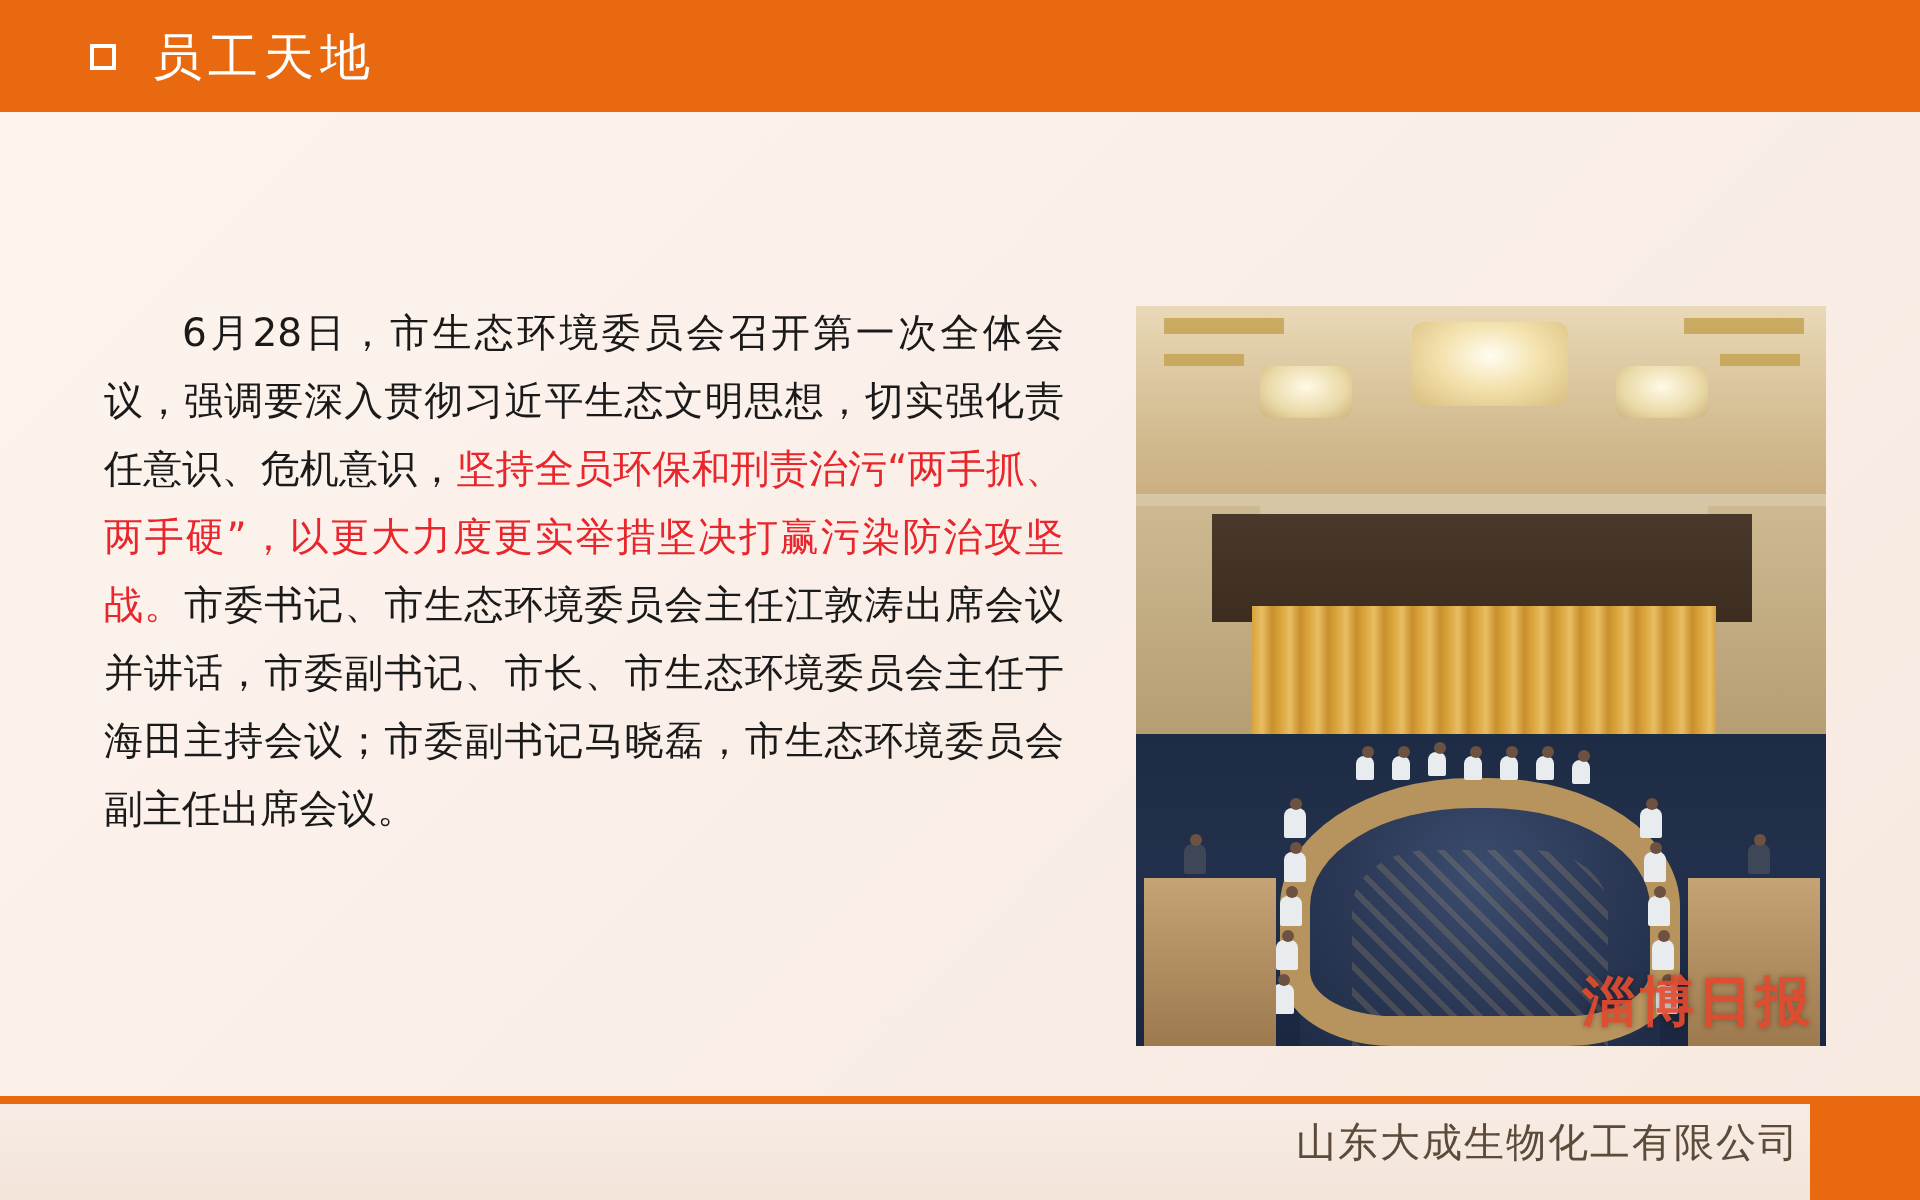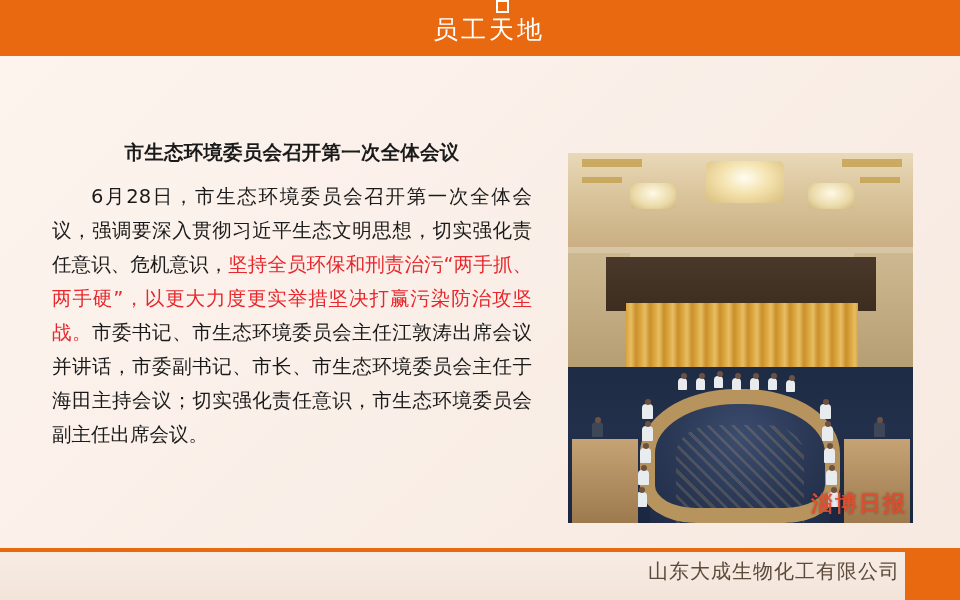--- a/index.html
+++ b/index.html
@@ -24,21 +24,20 @@
   
   .header-bar {
     position: absolute;
     left: 0;
     top: 0;
     width: 960px;
     height: 56px;
     background: #e8690f;
     display: flex;
     align-items: center;
-    flex-direction: column;
   }
   .header-marker {
     width: 13px;
     height: 13px;
     border: 2px solid #ffffff;
     margin-left: 45px;
     box-sizing: border-box;
   }
   .header-title {
     margin-left: 18px;
@@ -224,21 +223,21 @@
   }
   .ph-desk-r {
     position: absolute;
     left: 276px; top: 286px; width: 66px; height: 84px;
     background: linear-gradient(180deg, #c6a374 0%, #9d7a4e 100%);
   }
   .ph-watermark {
     position: absolute;
     right: 6px; bottom: 4px;
     color: #e24a2e;
-    font-size: 22px;
+    font-size: 27px;
     font-weight: bold;
     letter-spacing: 2px;
     font-family: "DejaVu Sans", sans-serif;
     text-shadow: 0 0 3px rgba(0,0,0,.35);
     opacity: .92;
   }
 
   
   .footer-line {
     position: absolute;
@@ -281,24 +280,23 @@
 
   <div class="header-bar">
     <span class="header-marker"></span>
     <span class="header-title">员工天地</span>
   </div>
 
   <div class="content">
 
     <div class="text-col">
       <div class="headline">
-        <div>市生态环境委员会召开第一次全体会议</div>
       </div>
 
-      <p class="paragraph"><span>6月28日，市生态环境委员会召开第一次全体会议，强调要深入贯彻习近平生态文明思想，切实强化责任意识、危机意识，</span><span class="hl">坚持全员环保和刑责治污“两手抓、两手硬”，以更大力度更实举措坚决打赢污染防治攻坚战。</span><span>市委书记、市生态环境委员会主任江敦涛出席会议并讲话，市委副书记、市长、市生态环境委员会主任于海田主持会议；切实强化责任意识，市生态环境委员会副主任出席会议。</span></p>
+      <p class="paragraph"><span>6月28日，市生态环境委员会召开第一次全体会议，强调要深入贯彻习近平生态文明思想，切实强化责任意识、危机意识，</span><span class="hl">坚持全员环保和刑责治污“两手抓、两手硬”，以更大力度更实举措坚决打赢污染防治攻坚战。</span><span>市委书记、市生态环境委员会主任江敦涛出席会议并讲话，市委副书记、市长、市生态环境委员会主任于海田主持会议；市委副书记马晓磊，市生态环境委员会副主任出席会议。</span></p>
     </div>
 
     <div class="photo-wrap">
       <div class="photo">
         <div class="ph-ceiling"></div>
         <div class="ph-ceil-panel" style="left:14px;top:6px;width:60px;height:8px;"></div>
         <div class="ph-ceil-panel" style="left:274px;top:6px;width:60px;height:8px;"></div>
         <div class="ph-ceil-panel" style="left:14px;top:24px;width:40px;height:6px;"></div>
         <div class="ph-ceil-panel" style="left:292px;top:24px;width:40px;height:6px;"></div>
         <div class="ph-chandelier"></div>

